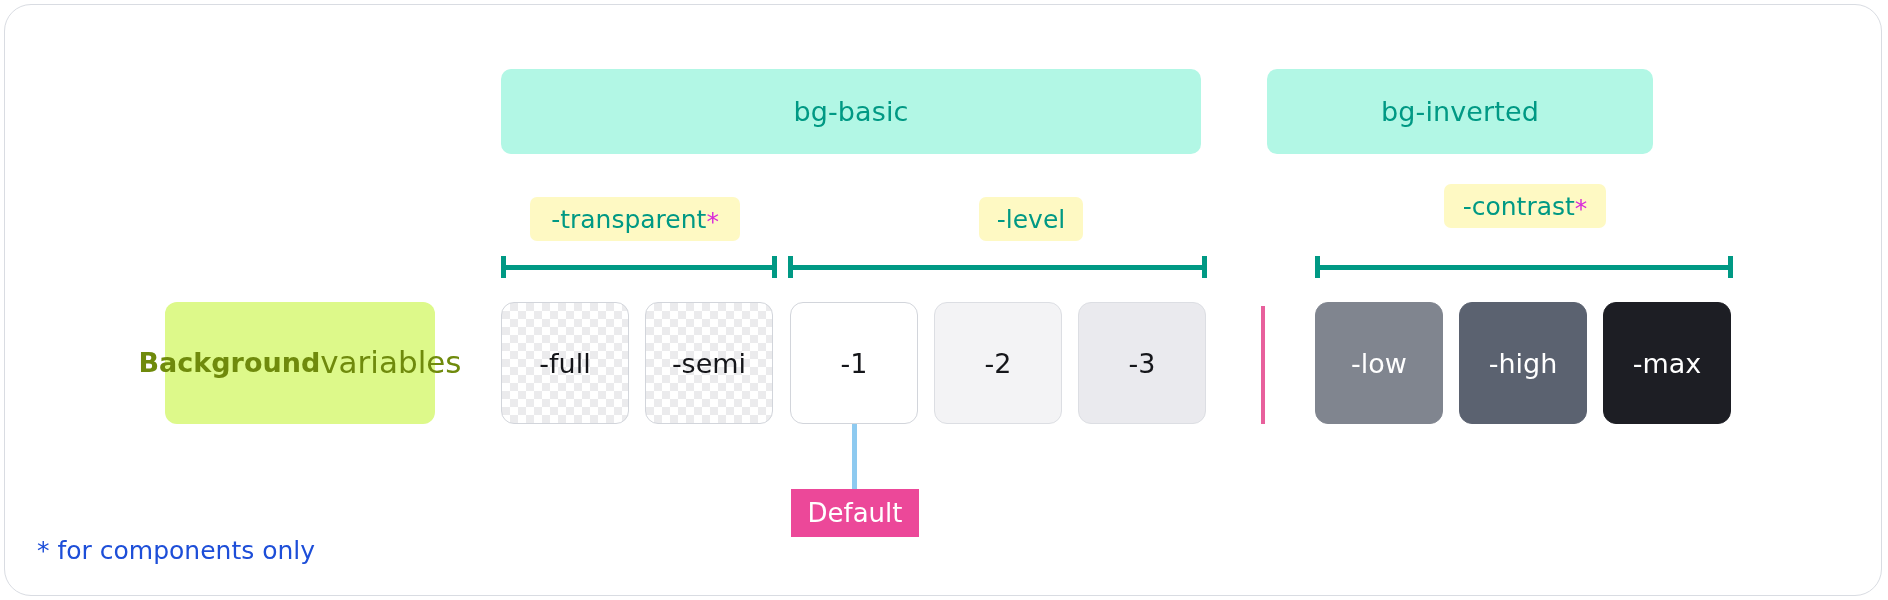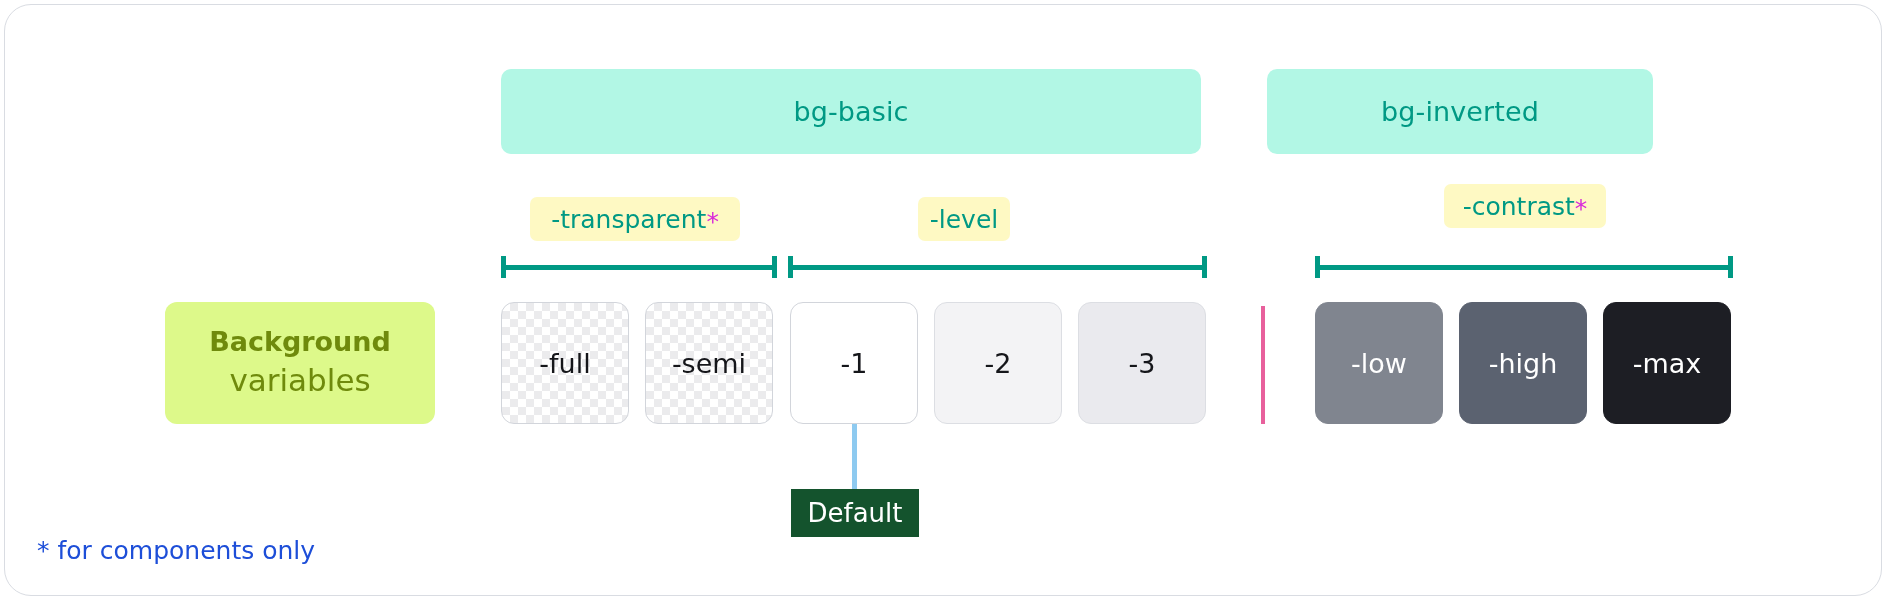--- a/index.html
+++ b/index.html
@@ -51,21 +51,21 @@
     align-items: center;
     justify-content: center;
     color: #009984;
     font-size: 25px;
     height: 44px;
     padding: 0 10px;
     box-sizing: border-box;
     white-space: nowrap;
   }
   #sub-transparent { left: 525px;  top: 192px; width: 210px; }
-  #sub-level       { left: 913px;  top: 192px; width: 92px;  }
+  #sub-level       { left: 974px;  top: 192px; width: 104px;  }
   #sub-contrast    { left: 1439px; top: 179px; width: 162px; }
 
   .star {
     color: #d92ad9;
     font-size: 25px;
     line-height: 1;
     position: relative;
     top: 2px;
   }
 
@@ -98,21 +98,21 @@
   
   .legend-chip {
     position: absolute;
     left: 160px;
     top: 297px;
     width: 270px;
     height: 122px;
     background: #ddf98a;
     border-radius: 12px;
     display: flex;
-    flex-direction: column;
+    flex-direction: row;
     align-items: center;
     justify-content: center;
     color: #6f8a0c;
   }
   .legend-chip .t1 { font-size: 27px; font-weight: bold; line-height: 1.35; }
   .legend-chip .t2 { font-size: 31px; line-height: 1.35; }
 
   
   .swatch {
     position: absolute;
@@ -163,21 +163,21 @@
     width: 5px;
     height: 65px;
     background: #8ecaf0;
   }
   .callout-badge {
     position: absolute;
     left: 786px;
     top: 484px;
     width: 128px;
     height: 48px;
-    background: #14532d;
+    background: #ec4899;
     display: flex;
     align-items: center;
     justify-content: center;
     color: #ffffff;
     font-size: 26px;
   }
 
   
   .footnote {
     position: absolute;

